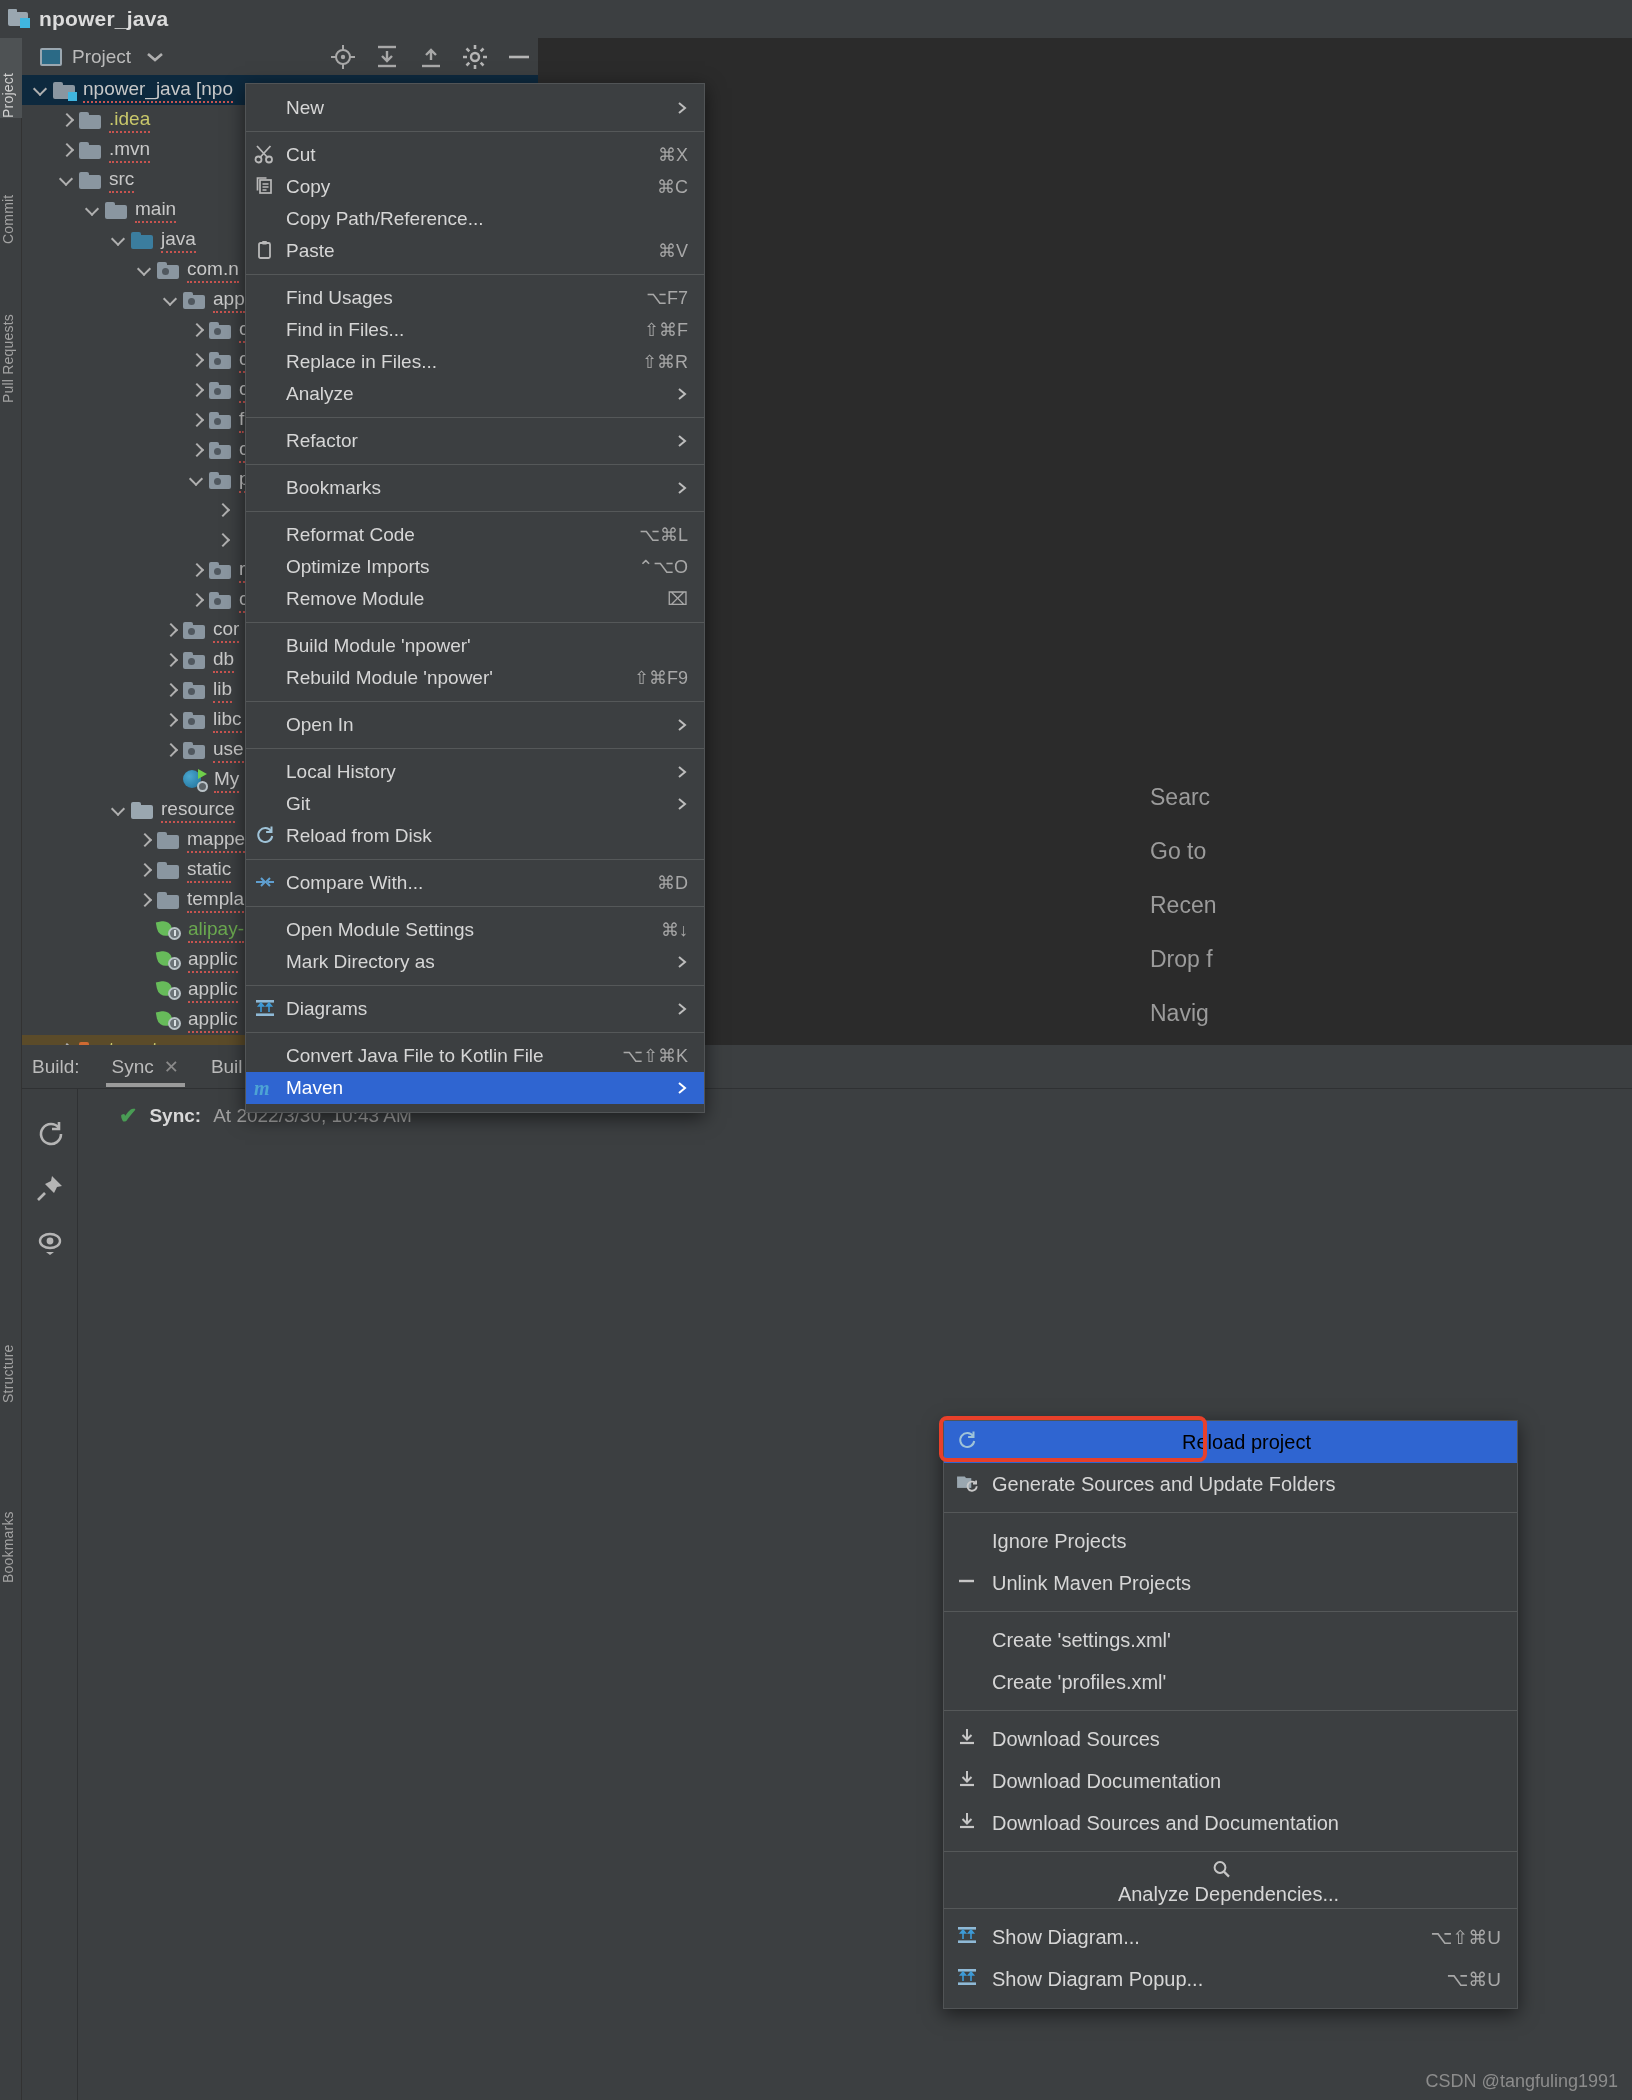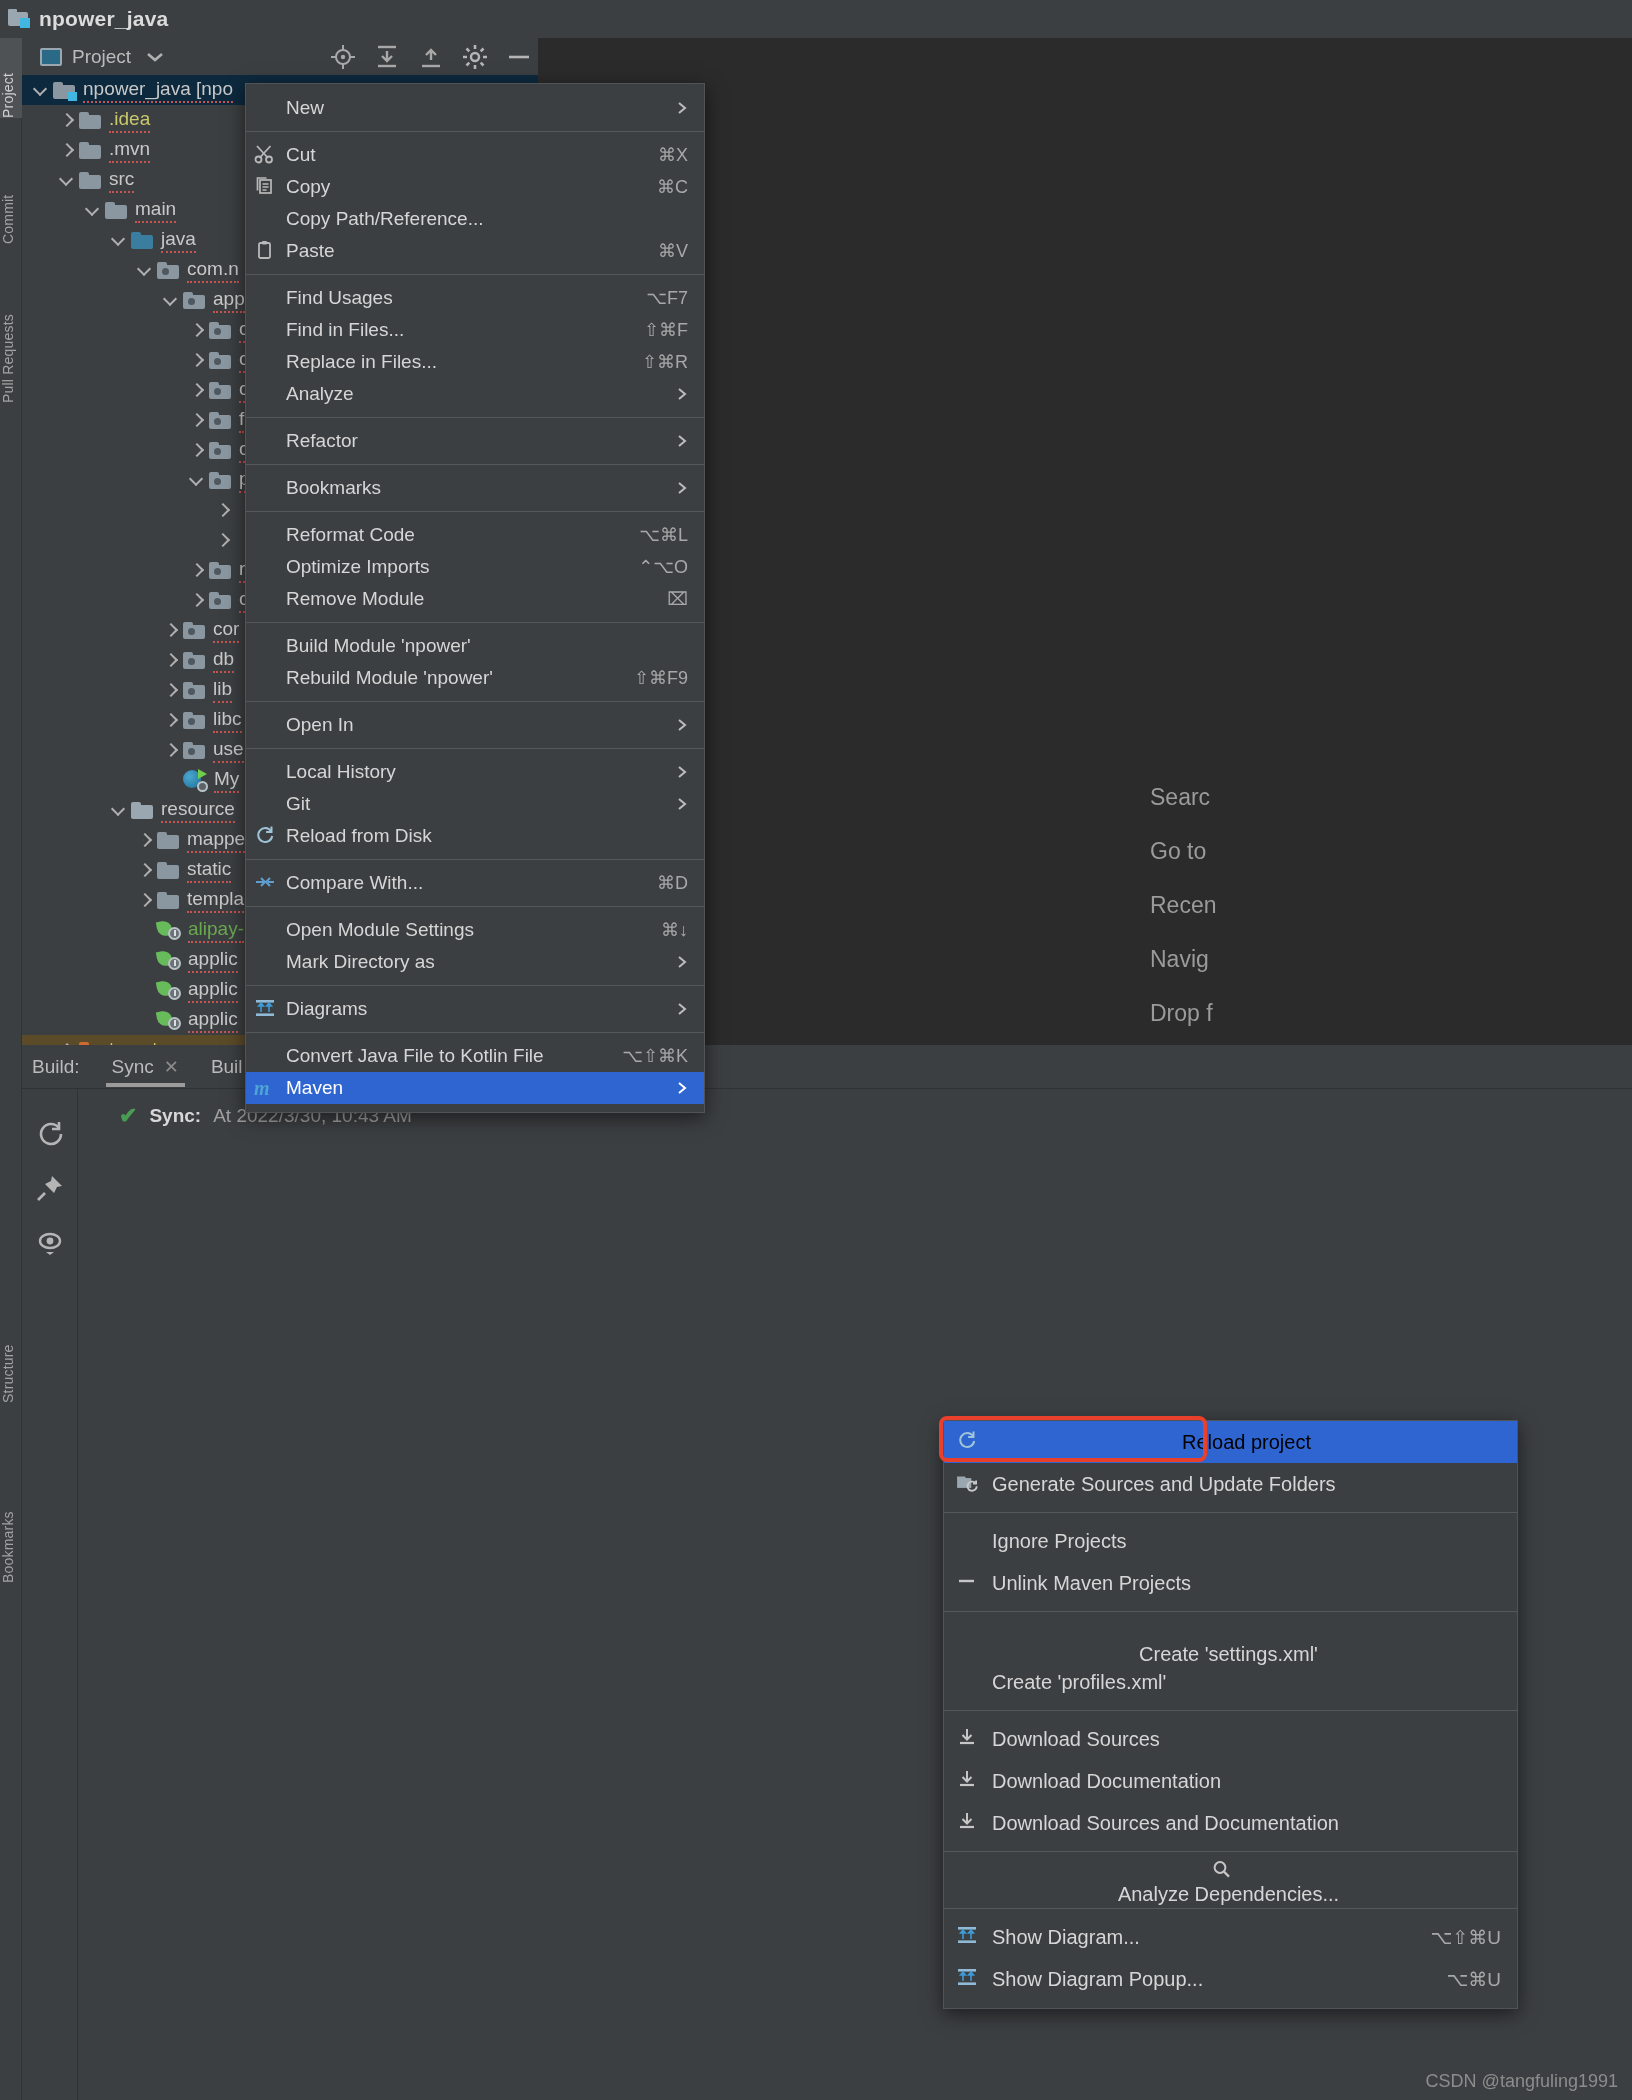--- a/index.html
+++ b/index.html
@@ -527,22 +527,22 @@
           <span class="body"></span>
         </span>
         <span class="lbl squig yellow">target</span>
       </div>
     </div>
 
   <div class="hints" id="hints">
       <div class="hintrow">Searc</div>
       <div class="hintrow">Go to</div>
       <div class="hintrow">Recen</div>
+      <div class="hintrow">Drop f</div>
       <div class="hintrow">Navig</div>
-      <div class="hintrow">Drop f</div>
     </div>
 
   <div class="buildwin">
     <div class="buildtabs">
       <div class="bt-label">Build:</div>
       <div class="bt active">
         <span>Sync</span>
         <span class="x">✕</span>
       </div>
       <div class="bt">
@@ -825,21 +825,21 @@
       </div>
       <div class="smi" style="position: relative;">
         <span class="smi-icon">
           <svg width="22" height="20" viewBox="0 0 22 20">
             <path d="M3 10h15" stroke="#c6c6c6" stroke-width="2.4"></path>
           </svg>
         </span>
         <span class="smi-text">Unlink Maven Projects</span>
       </div>
       <div class="msep"></div>
-      <div class="smi" style="position: relative; flex-direction: column;">
+      <div class="smi" style="position: relative;">
         <span class="smi-icon"></span>
         <span class="smi-text">Create 'settings.xml'</span>
       </div>
       <div class="smi" style="position: relative;">
         <span class="smi-icon"></span>
         <span class="smi-text">Create 'profiles.xml'</span>
       </div>
       <div class="msep"></div>
       <div class="smi" style="position: relative;">
         <span class="smi-icon">

